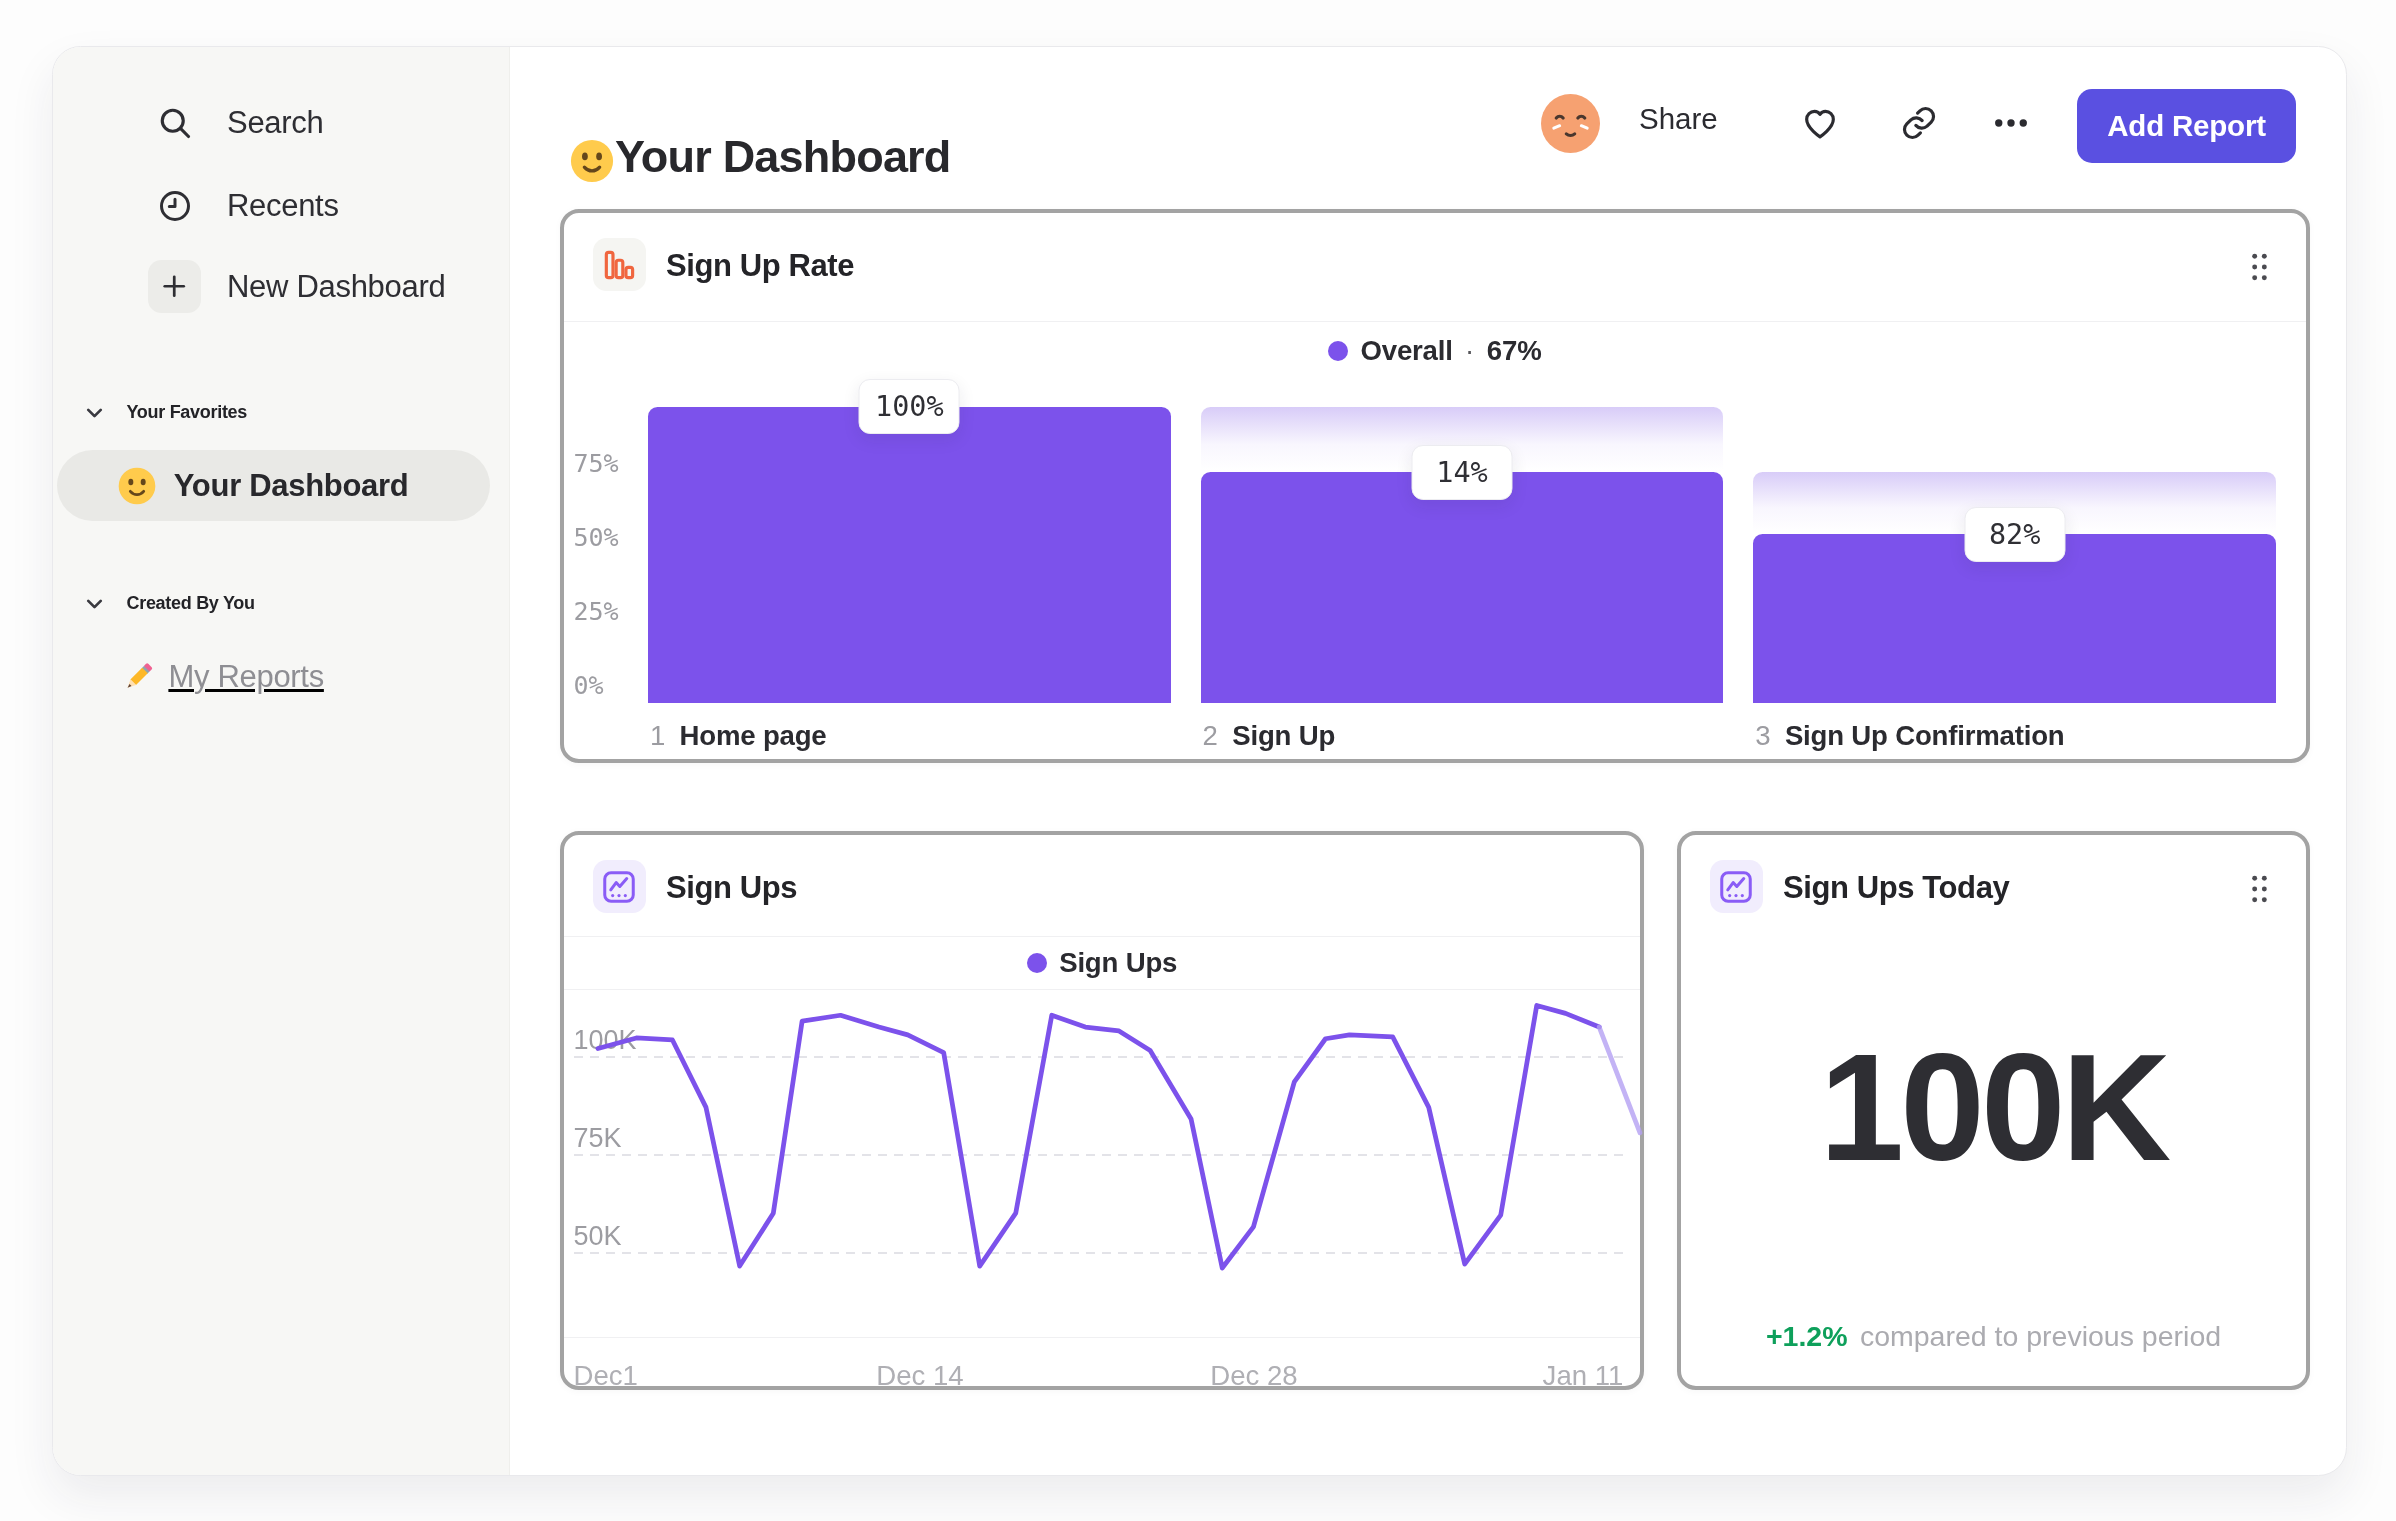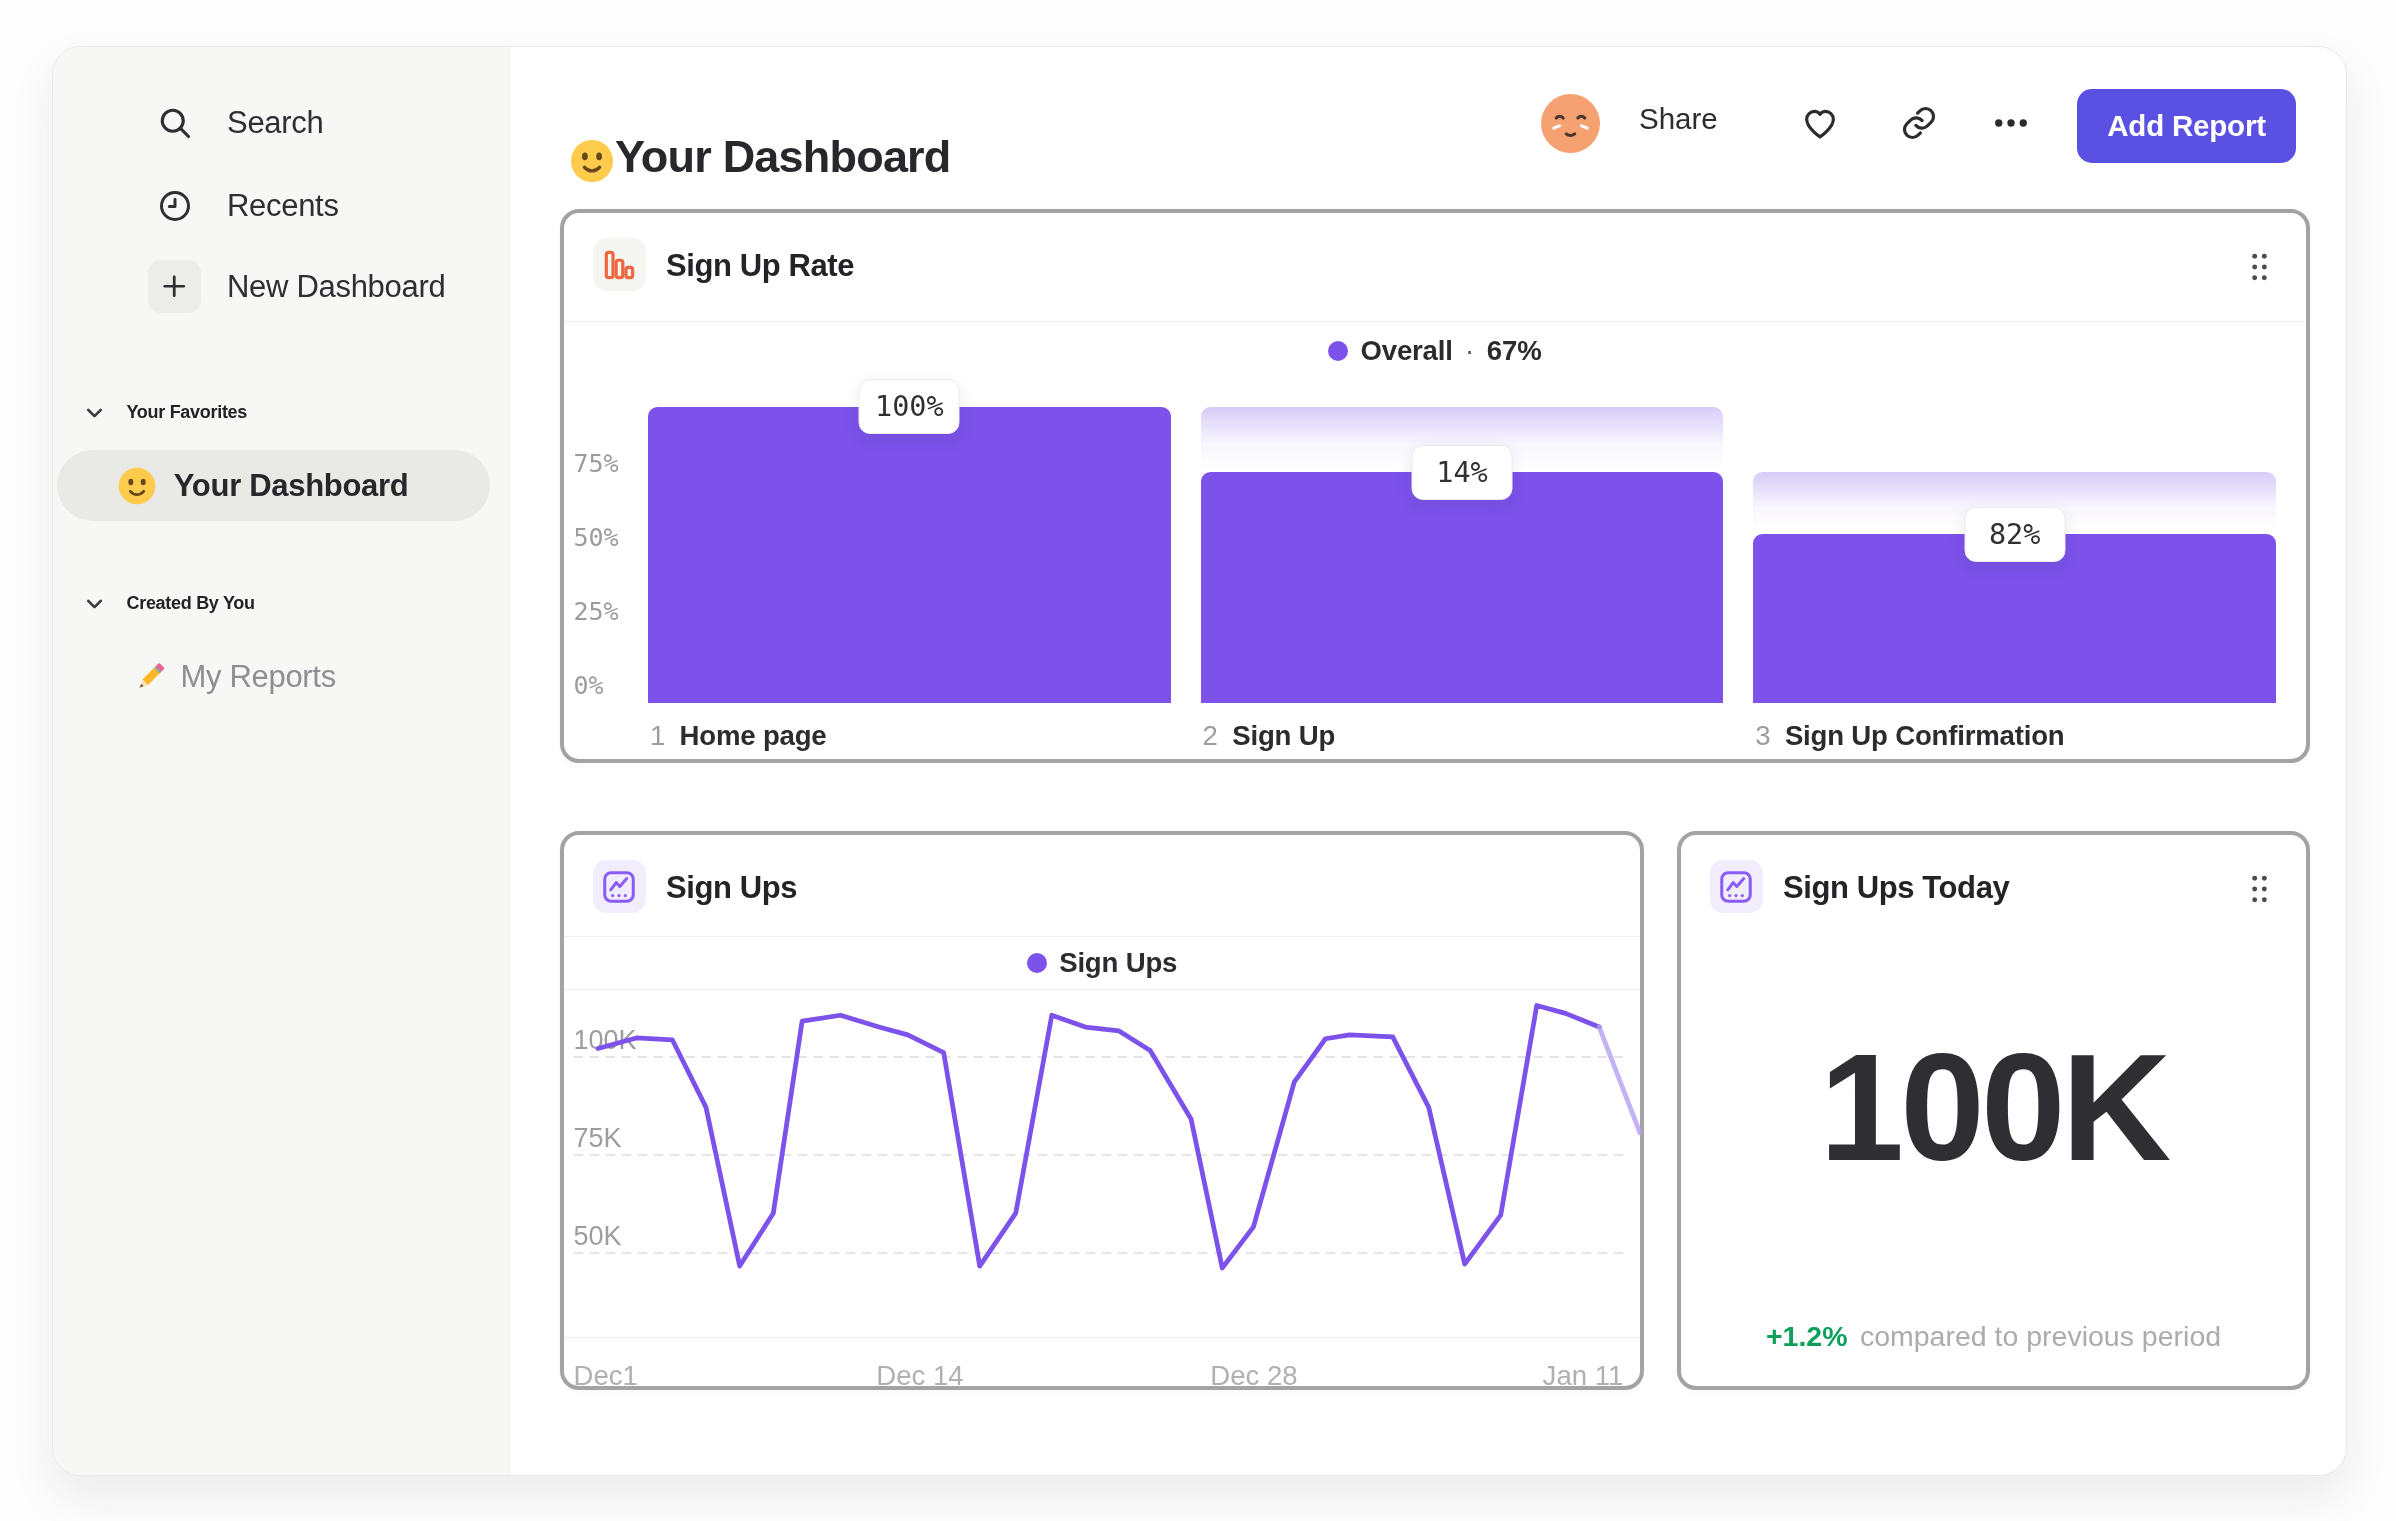--- a/index.html
+++ b/index.html
@@ -16,21 +16,21 @@
   .srow .nav-icon { width:53px; height:53px; display:flex; align-items:center; justify-content:center; color:#2E2E33; flex:0 0 53px; }
   .srow .chip-sq { background:#ECECE9; border-radius:13.3px; }
   .srow .nav-label { margin-left:26px; font-size:31px; font-weight:500; color:#2E2E33; letter-spacing:-0.3px; }
   .section-hdr { position:absolute; left:0; width:100%; height:53px; display:flex; align-items:center; padding-left:28.5px; cursor:pointer; }
   .section-hdr .chev { width:25px; height:25px; color:#3A3A40; flex:0 0 25px; }
   .section-hdr .sec-label { margin-left:20px; font-size:18px; font-weight:700; color:#232327; letter-spacing:-0.3px; }
   .pill { position:absolute; left:3.8px; width:433px; height:71px; background:#E9E9E6; border-radius:38px;
           display:flex; align-items:center; padding-left:60px; cursor:pointer; }
   .pill .emoji-ic { width:40px; height:40px; flex:0 0 40px; }
   .pill .pill-label { margin-left:17px; font-size:31px; font-weight:600; color:#28282C; letter-spacing:-0.3px; }
-  .plain-item { position:absolute; left:16px; width:100%; height:53px; display:flex; align-items:center; padding-left:62px; cursor:pointer; }
+  .plain-item { position:absolute; left:4px; width:100%; height:53px; display:flex; align-items:center; padding-left:62px; cursor:pointer;text-decoration:underline; }
   .plain-item .emoji-ic { width:38px; height:38px; flex:0 0 38px; }
   .plain-item .item-label { margin-left:11.4px; font-size:31px; font-weight:500; color:#8E8E93; letter-spacing:-0.3px; }
   
   .page-emoji { position:absolute; left:516px; top:91px; width:46px; height:46px; }
   .page-title { position:absolute; left:562px; top:84px; font-size:45px; font-weight:700; color:#28282C; letter-spacing:-0.8px; }
   .avatar { position:absolute; left:1488px; top:47px; width:59px; height:59px; border-radius:50%; cursor:pointer; }
   .share-btn { position:absolute; left:1586px; top:55px; font-size:29.5px; font-weight:500; color:#2B2B30; cursor:pointer; }
   .icon-btn { position:absolute; top:54px; width:44px; height:44px; display:flex; align-items:center; justify-content:center; color:#2B2B30; cursor:pointer; }
   .add-report { position:absolute; left:2024px; top:42px; width:219px; height:74px; border:none; border-radius:15px;
                 background:var(--indigo); color:#fff; font-family:inherit; font-size:29.5px; font-weight:600; letter-spacing:-0.2px; cursor:pointer; }

